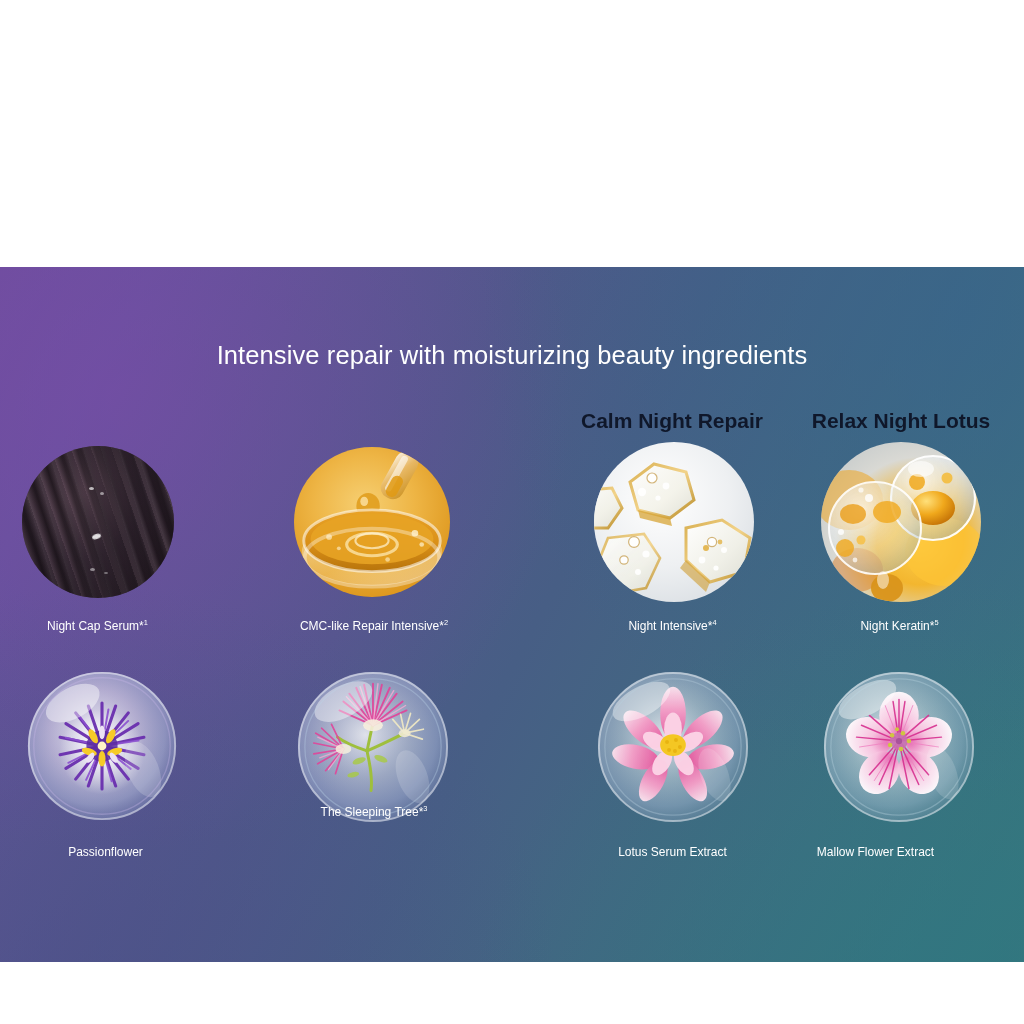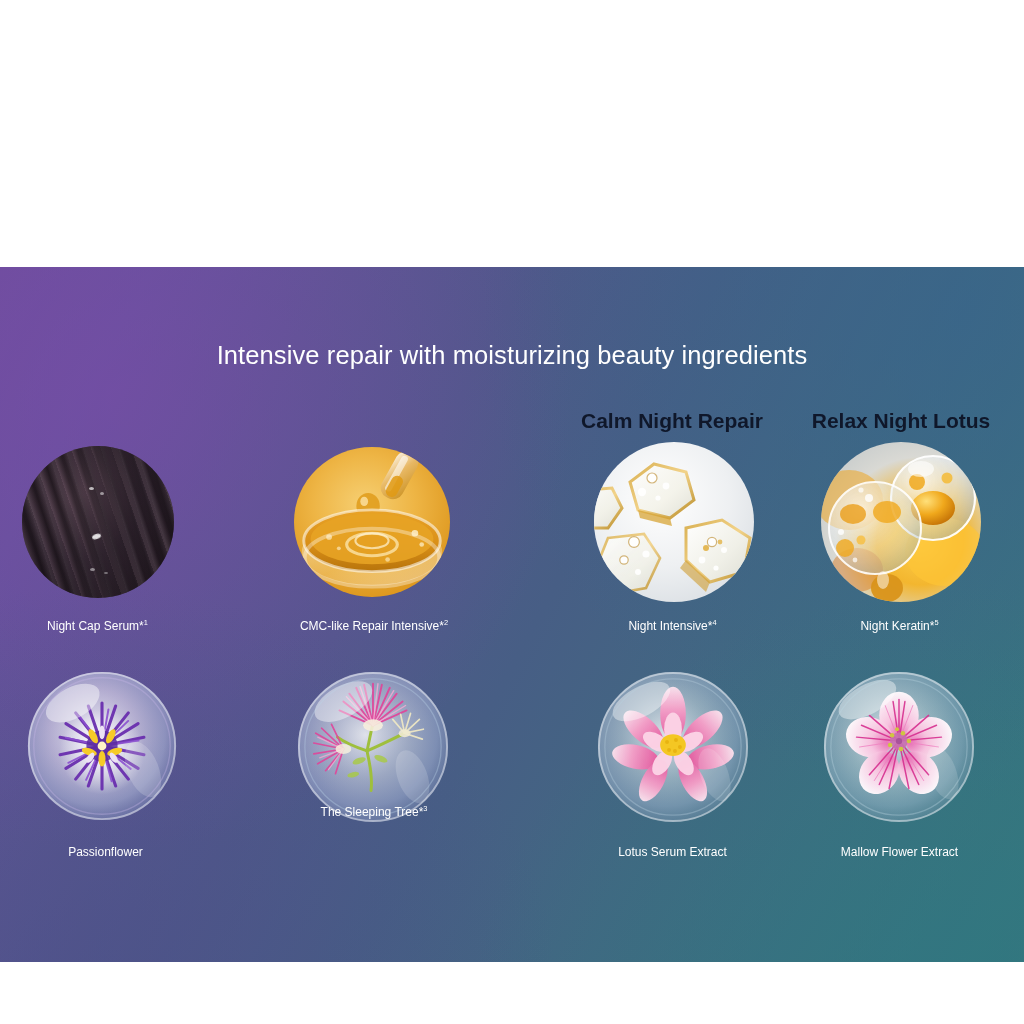--- a/index.html
+++ b/index.html
@@ -141,21 +141,21 @@
   
   #c-serum    { left: 0px;   top: 620px; width: 195px; }
   #c-cmc      { left: 243px; top: 620px; width: 262px; }
   #c-ceramide { left: 575px; top: 620px; width: 195px; }
   #c-keratin  { left: 802px; top: 620px; width: 195px; }
 
   
   #c-passion  { left: 0px;   top: 846px; width: 195px; margin-left: 8px; }
   #c-sleeping { left: 243px; top: 806px; width: 262px; }
   #c-lotus    { left: 575px; top: 846px; width: 195px; }
-  #c-mallow   { left: 802px; top: 846px; width: 195px; }
+  #c-mallow   { left: 778px; top: 846px; width: 195px; }
 
   
 
   
   .art-serum {
     width: 100%; height: 100%;
     background:
       repeating-linear-gradient(73deg,
         rgba(255,255,255,0.055) 0px,
         rgba(255,255,255,0.00) 5px,

